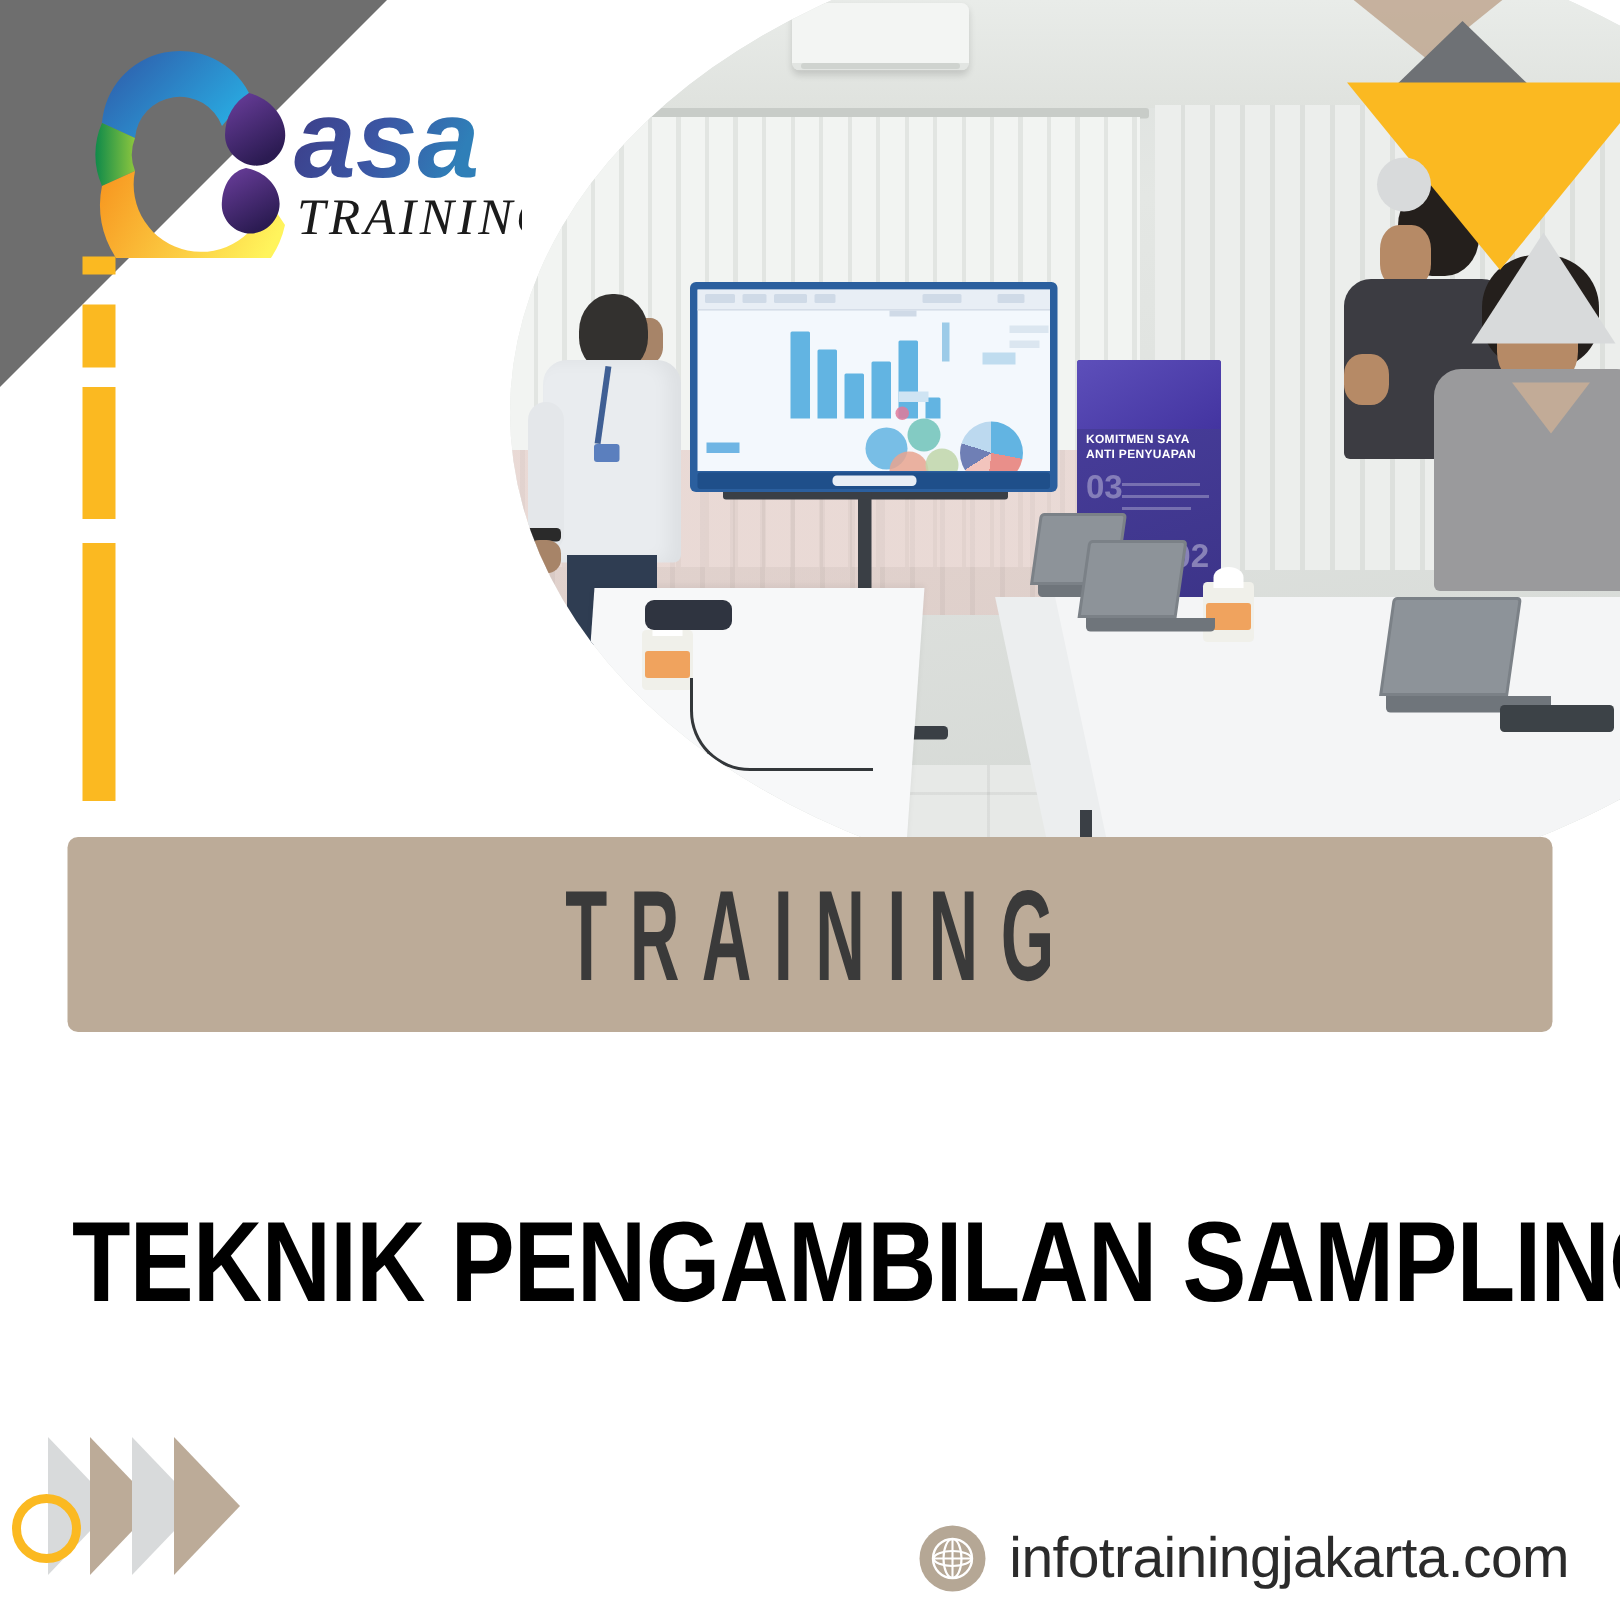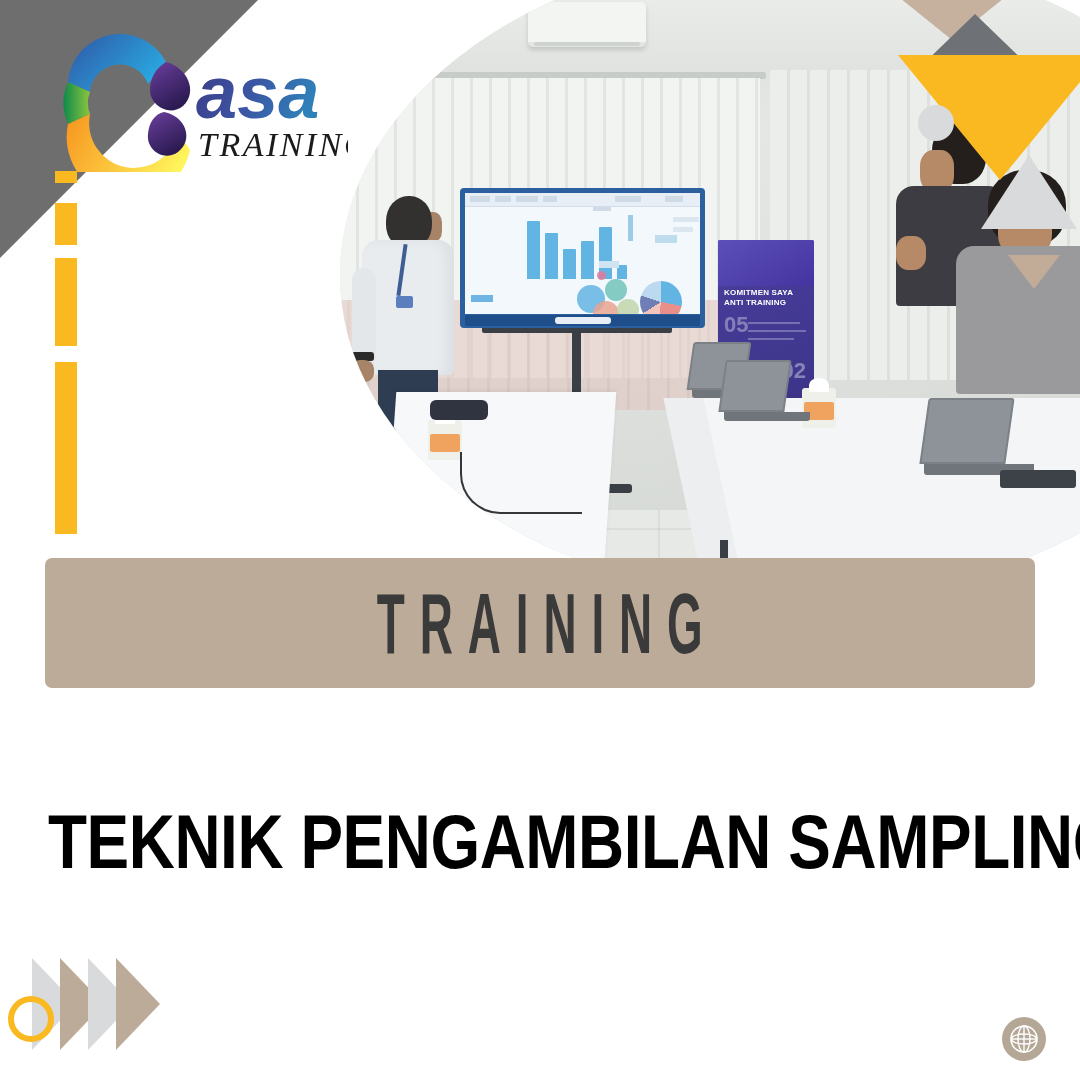--- a/index.html
+++ b/index.html
@@ -185,22 +185,22 @@
           <div class="pres-lanyard"></div>
           <div class="pres-badge"></div>
           <div class="pres-leg"></div>
           <div class="pres-watch"></div>
           <div class="pres-hand"></div>
         </div>
 
         <div class="stand">
           <div class="top"></div>
           <div class="t1">KOMITMEN SAYA</div>
-          <div class="t1" style="top:58px">ANTI TRAINING</div>
-          <div class="n1">05</div>
+          <div class="t1" style="top:58px">ANTI PENYUAPAN</div>
+          <div class="n1">03</div>
           <div class="n2">02</div>
           <i class="ln" style="top:82px;width:52px"></i>
           <i class="ln" style="top:90px;width:58px"></i>
           <i class="ln" style="top:98px;width:46px"></i>
           <i class="ln" style="top:132px;width:50px;left:8px"></i>
           <i class="ln" style="top:140px;width:42px;left:8px"></i>
           <i class="ln" style="top:162px;width:54px;left:8px"></i>
         </div>
 
         <div>
@@ -321,15 +321,16 @@
   <div class="site">
     <span class="globe">
       <svg width="30" height="30" viewBox="0 0 30 30">
         <circle cx="15" cy="15" r="13" fill="none" stroke="#fff" stroke-width="1.6"></circle>
         <ellipse cx="15" cy="15" rx="6" ry="13" fill="none" stroke="#fff" stroke-width="1.4"></ellipse>
         <ellipse cx="15" cy="15" rx="12.5" ry="5" fill="none" stroke="#fff" stroke-width="1.4"></ellipse>
         <line x1="2" y1="15" x2="28" y2="15" stroke="#fff" stroke-width="1.4"></line>
         <line x1="15" y1="2" x2="15" y2="28" stroke="#fff" stroke-width="1.4"></line>
       </svg>
     </span>
+    <span class="site-url">infotrainingjakarta.com</span>
   </div>
 
 </div>
 
 </body></html>

